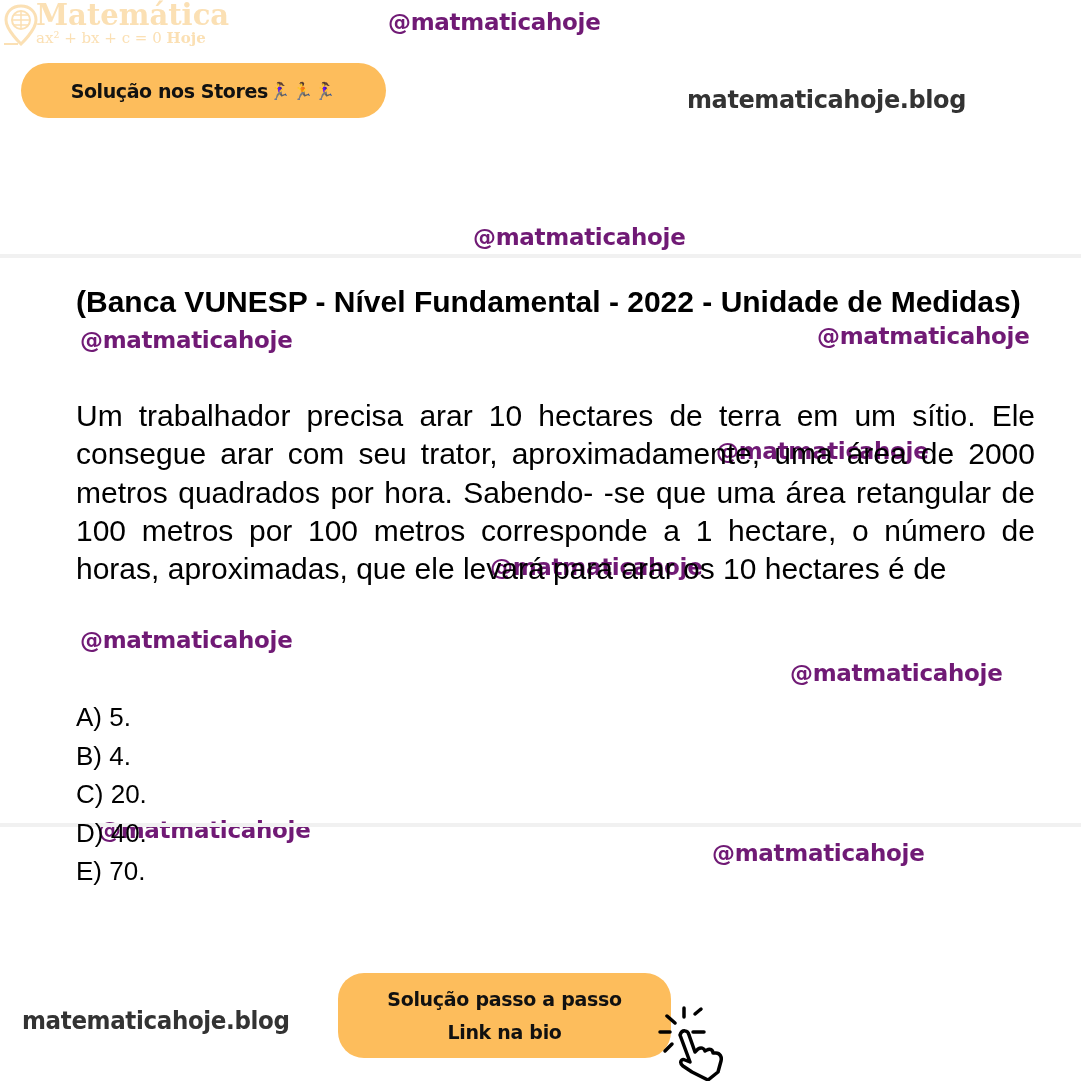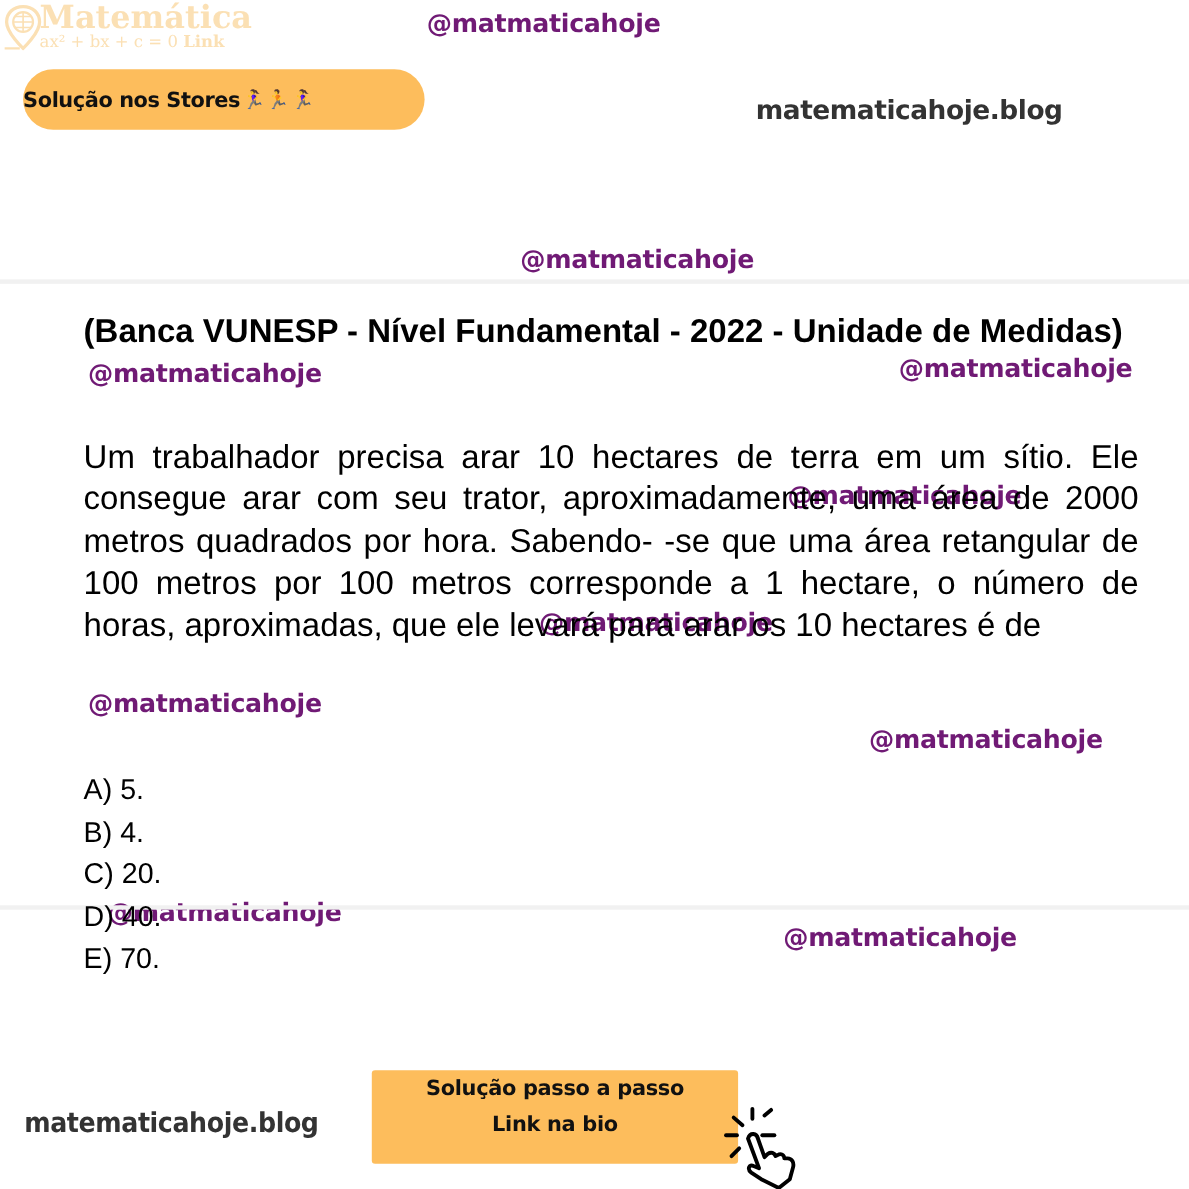--- a/index.html
+++ b/index.html
@@ -23,25 +23,25 @@
     }
     .logo-sub b { font-weight:bold; }
     
     .wm {
       font-family:"DejaVu Sans", sans-serif; font-weight:bold; font-size:23px;
       color:#701a75; white-space:nowrap; letter-spacing:-0.3px;
     }
     
     .pill {
       background:#fdbd5c; color:#111; font-family:"DejaVu Sans", sans-serif;
-      font-weight:bold; display:flex; align-items:center; justify-content:flex-start;
+      font-weight:bold; display:flex; align-items:center; justify-content:center;
       text-align:center; box-sizing:border-box;
     }
     .pill-top { left:21px; top:63px; width:365px; height:55px; border-radius:28px; font-size:19px; letter-spacing:-0.4px; }
-    .pill-bottom { left:338px; top:973px; width:333px; height:85px; border-radius:3px; font-size:19px; line-height:33px; flex-direction:column; letter-spacing:-0.3px; }
+    .pill-bottom { left:338px; top:973px; width:333px; height:85px; border-radius:26px; font-size:19px; line-height:33px; flex-direction:column; letter-spacing:-0.3px; }
     .runners { font-size:17px; margin-left:2px; letter-spacing:1px; }
     .blog {
       font-family:"DejaVu Sans", sans-serif; font-weight:bold; color:#333;
       white-space:nowrap; letter-spacing:-0.4px;
     }
     .blog-top { left:687px; top:86px; font-size:24px; }
     .blog-bottom { left:22px; top:1006px; font-size:25px; transform:scaleX(0.92); transform-origin:left top; }
     .divider { height:4px; background:#f1f1f1; left:0; width:1081px; }
     
     .content { left:76px; width:959px; }
@@ -56,21 +56,21 @@
 <div class="abs logo">
   <svg class="abs logo-pin" viewBox="0 0 34 42">
     <path d="M17 2 C8 2 2 8 2 16 C2 26 17 40 17 40 C17 40 32 26 32 16 C32 8 26 2 17 2 Z" fill="none" stroke="#fbe0b4" stroke-width="3"></path>
     <circle cx="17" cy="16" r="9" fill="none" stroke="#fbe0b4" stroke-width="2"></circle>
     <path d="M8 16 H26 M17 7 V25 M10 11 H24 M10 21 H24" stroke="#fbe0b4" stroke-width="1.5"></path>
     <path d="M0 40 H14" stroke="#fbe0b4" stroke-width="2"></path>
   </svg>
   <div class="abs logo-title">Matemática</div>
   <div class="abs logo-sub">
     <span>ax² + bx + c = 0</span>
-    <b>Link</b>
+    <b>Hoje</b>
   </div>
 </div>
 
 <div class="abs wm" style="left:388px;top:9px;">@matmaticahoje</div>
 <div class="abs wm" style="left:473px;top:224px;">@matmaticahoje</div>
 <div class="abs wm" style="left:817px;top:323px;">@matmaticahoje</div>
 <div class="abs wm" style="left:80px;top:327px;">@matmaticahoje</div>
 <div class="abs wm" style="left:716px;top:438px;">@matmaticahoje</div>
 <div class="abs wm" style="left:490px;top:554px;">@matmaticahoje</div>
 <div class="abs wm" style="left:80px;top:627px;">@matmaticahoje</div>

